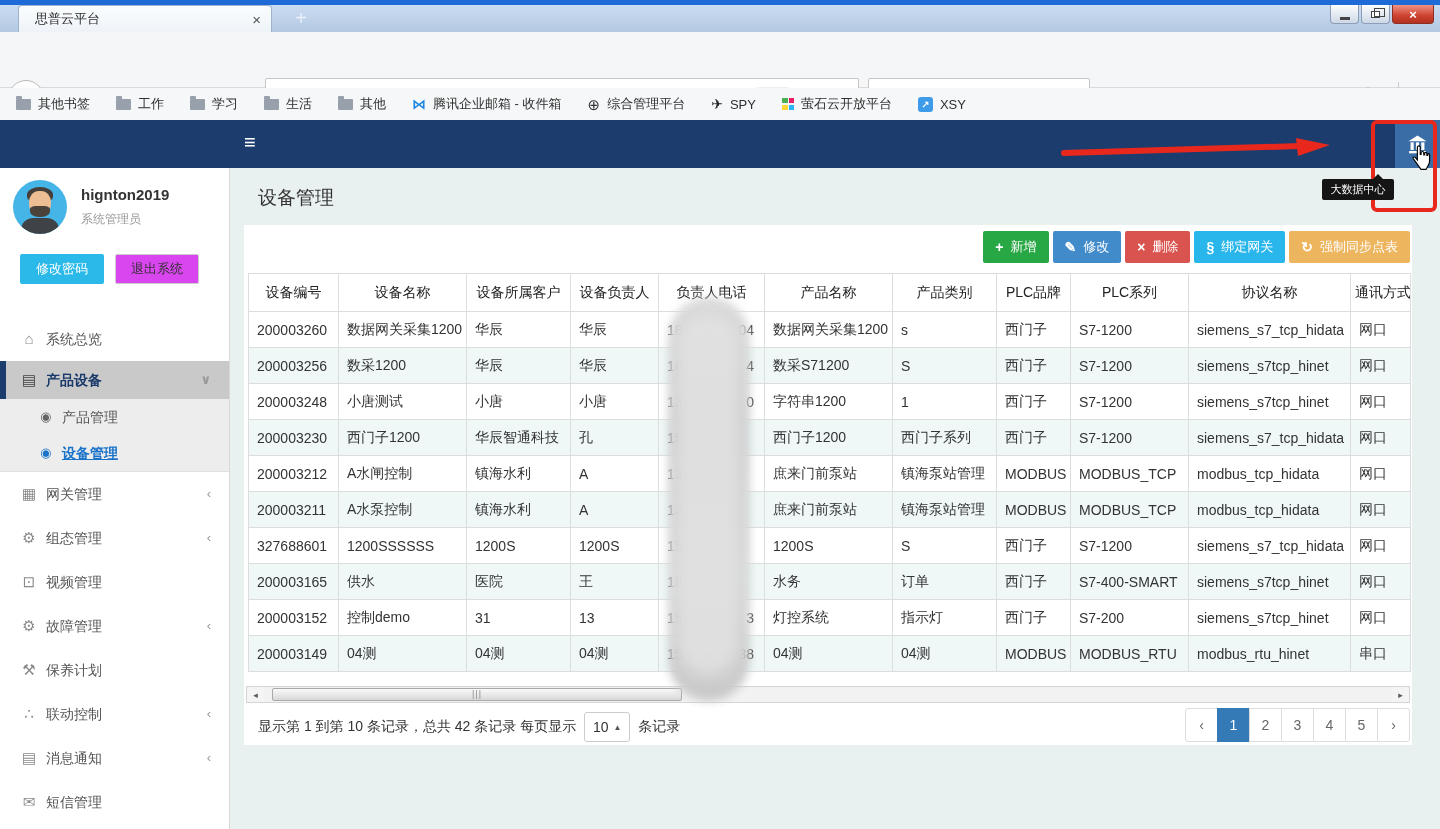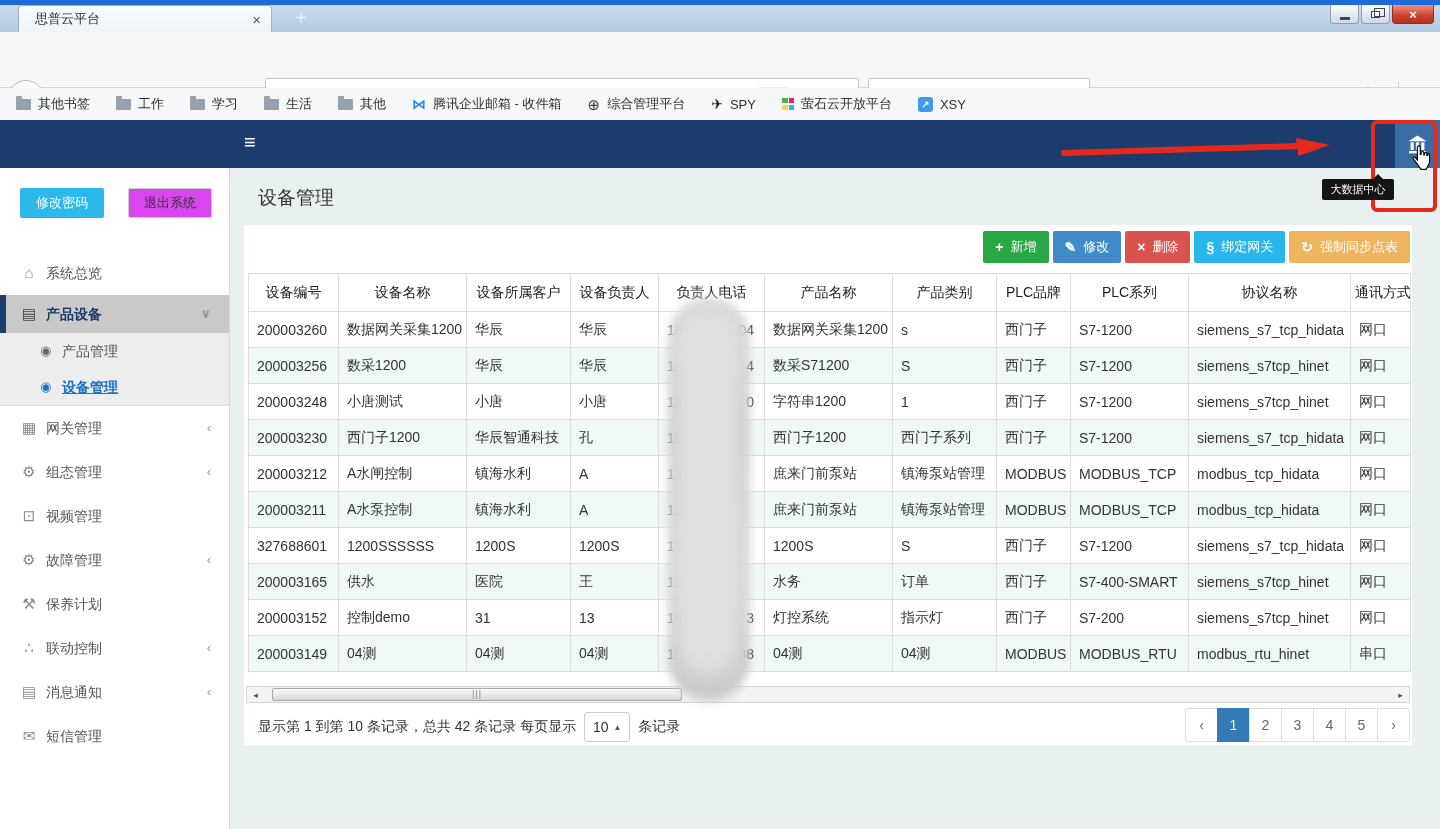--- a/index.html
+++ b/index.html
@@ -76,21 +76,21 @@
   
   .sidebar { position:absolute; left:0; top:168px; width:230px; height:661px; background:#fff; border-right:1px solid #d8d8d8; }
   .profile { display:flex; gap:14px; padding:12px 0 0 13px; align-items:flex-start; }
   .avatar { width:54px; height:54px; border-radius:50%; background:#45b5e8; position:relative; overflow:hidden; flex:none; }
   .av-hair { position:absolute; left:14px; top:7px; width:26px; height:15px; background:#463f39; border-radius:50% 50% 35% 35%; }
   .av-head { position:absolute; left:16px; top:11px; width:22px; height:24px; background:#edbd93; border-radius:45%; }
   .av-beard { position:absolute; left:17px; top:26px; width:20px; height:11px; background:#4a423b; border-radius:30% 30% 55% 55%; }
   .av-body { position:absolute; left:8px; top:38px; width:38px; height:18px; background:#3f4347; border-radius:12px 12px 0 0; }
   .p-name { font-size:15px; font-weight:bold; color:#333; margin-top:6px; }
   .p-role { font-size:12px; color:#999; margin-top:8px; }
-  .p-btns { display:flex; gap:24px; margin:20px 0 0 20px; }
+  .p-btns { display:flex; gap:11px; margin:20px 0 0 20px; }
   .btn-pass { width:84px; height:30px; background:#2ab9e8; color:#fff; border:none; font-size:13px; border-radius:2px; }
   .btn-exit { width:84px; height:30px; background:#d946ef; color:#333; border:1px solid #ccc; font-size:13px; border-radius:2px; }
   .menu { margin-top:33px; }
   .mi { height:44px; line-height:44px; position:relative; padding-left:46px; color:#555; font-size:14px; cursor:pointer; }
   .mi .ic { position:absolute; left:20px; width:18px; text-align:center; color:#8a8a8a; font-size:15px; }
   .mi .chev { position:absolute; right:18px; color:#999; font-size:13px; }
   .mi.active { background:#c9c9c9; color:#1a3a6b; font-weight:bold; border-left:6px solid #1c3c6e; padding-left:40px; height:38px; line-height:38px; }
   .mi.active .ic { left:14px; color:#444; }
   .submenu { background:#ededed; border-bottom:1px solid #e0e0e0; }
   .smi { height:36px; line-height:36px; position:relative; padding-left:62px; color:#555; font-size:14px; cursor:pointer; }
@@ -282,20 +282,32 @@
         <path d="M10 1.5 L18.5 7 H1.5 Z" fill="#fff"></path>
         <rect x="3.4" y="8" width="3" height="7.2" fill="#fff"></rect>
         <rect x="8.5" y="8" width="3" height="7.2" fill="#fff"></rect>
         <rect x="13.6" y="8" width="3" height="7.2" fill="#fff"></rect>
         <rect x="2" y="16.2" width="16" height="2.2" fill="#fff"></rect>
       </svg>
   </div>
 </div>
 
 <div class="sidebar">
+  <div class="profile">
+    <div class="avatar">
+      <div class="av-hair"></div>
+      <div class="av-head"></div>
+      <div class="av-beard"></div>
+      <div class="av-body"></div>
+    </div>
+    <div>
+      <div class="p-name">hignton2019</div>
+      <div class="p-role">系统管理员</div>
+    </div>
+  </div>
   <div class="p-btns">
     <button class="btn-pass">修改密码</button>
     <button class="btn-exit">退出系统</button>
   </div>
   <div class="menu" id="sidebar-menu">
       <div class="mi"><span class="ic">⌂</span><span>系统总览</span></div>
       <div class="mi active"><span class="ic">▤</span><span>产品设备</span><span class="chev">∨</span></div>
       <div class="submenu">
         <div class="smi"><span class="bullet">◉</span><span>产品管理</span></div>
         <div class="smi active"><span class="bullet">◉</span><span>设备管理</span></div>

